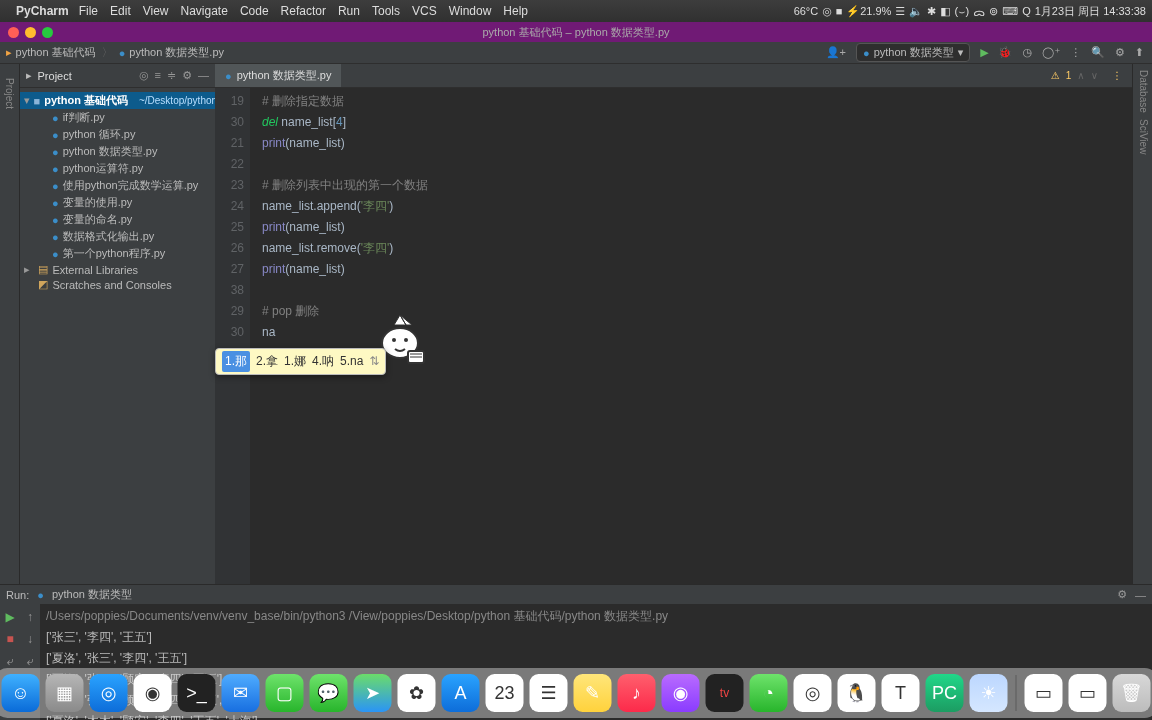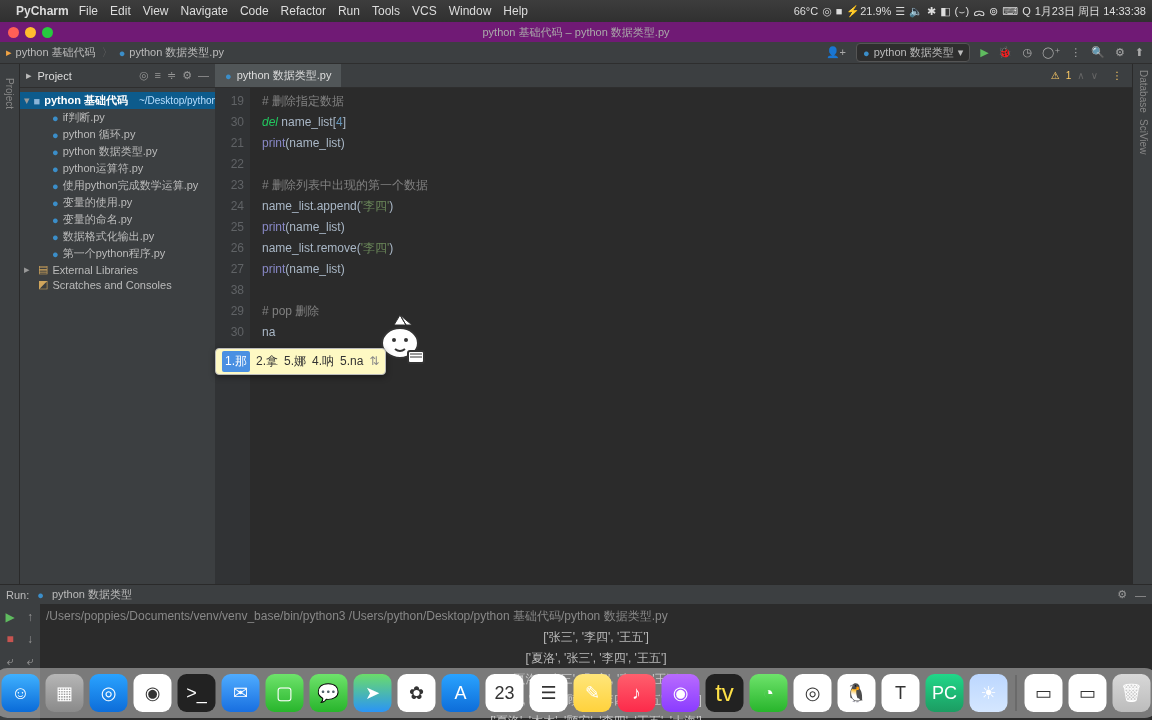--- a/index.html
+++ b/index.html
@@ -73,21 +73,21 @@
 
 
 .run-head { height: 20px; background: #3c3f41; border-top: 1px solid #2a2a2a; display: flex; align-items: center; color: #bbb; font-size: 11px; padding: 0 6px; gap: 8px; }
 .run-head .title { flex: 1; }
 .run-head .gear { color: #999; }
 .run-pane { height: 212px; background: #2b2b2b; display: flex; }
 .run-tools { width: 20px; background: #3c3f41; display: flex; flex-direction: column; align-items: center; gap: 8px; padding-top: 6px; color: #999; }
 .run-tools2 { width: 20px; background: #3c3f41; display: flex; flex-direction: column; align-items: center; gap: 8px; padding-top: 6px; color: #999; }
 .console { flex: 1; font-family: "Menlo","Consolas",monospace; font-size: 12px; line-height: 21px; color: #bbb; padding: 2px 6px; overflow: hidden; }
 .console .path { color: #888; white-space: nowrap; }
-.console .list { color: #bbb; text-align: center; }
+.console .list { color: #bbb; }
 
 
 .dock { position: absolute; bottom: 2px; left: 50%; transform: translateX(-50%); height: 50px; background: rgba(220,220,220,0.45); border-radius: 14px; display: flex; align-items: center; padding: 4px 8px; gap: 6px; }
 .dock .app { width: 38px; height: 38px; border-radius: 9px; display: flex; align-items: center; justify-content: center; font-size: 20px; color: #fff; }
 .dock .sep { width: 1px; height: 36px; background: rgba(0,0,0,0.25); margin: 0 2px; }
 
 .icon { display: inline-block; }
 
 </style>
 </head>
@@ -297,21 +297,21 @@
           <div>name_list.append(<span class="tok-str">'李四'</span>)</div>
           <div><span class="tok-builtin">print</span>(name_list)</div>
           <div>name_list.remove(<span class="tok-str">'李四'</span>)</div>
           <div><span class="tok-builtin">print</span>(name_list)</div>
           <div>&nbsp;</div>
           <div><span class="tok-comment"># pop 删除</span></div>
           <div>na</div>
           <div class="ime-popup">
             <span class="sel">1.那</span>
             <span>2.拿</span>
-            <span>5.娜</span>
+            <span>1.娜</span>
             <span>4.呐</span>
             <span>5.na</span>
             <span class="ime-ud">⇅</span>
           </div>
         </div>
     </div>
   </div>
 
   <div class="right-gutter">
     <span class="vlabel">Database</span>
@@ -333,21 +333,21 @@
     <span>⤶</span>
   </div>
   <div class="run-tools2">
     <span>↑</span>
     <span>↓</span>
     <span>⤶</span>
     <span>⎙</span>
     <span>🗑</span>
   </div>
   <div class="console" id="console">
-      <div class="path">/Users/poppies/Documents/venv/venv_base/bin/python3  /Users/python/Desktop/python 基础代码/python 数据类型.py</div>
+      <div class="path">/Users/poppies/Documents/venv/venv_base/bin/python3  /View/poppies/Desktop/python 基础代码/python 数据类型.py</div>
       <div class="list">['张三', '李四', '王五']</div>
       <div class="list">['夏洛', '张三', '李四', '王五']</div>
       <div class="list">['夏洛', '张三', '顾安', '李四', '王五']</div>
       <div class="list">['夏洛', '张三', '顾安', '李四', '王五', '大海']</div>
       <div class="list">['夏洛', '木木', '顾安', '李四', '王五', '大海']</div>
       <div></div>
     </div>
 </div>
 
 <div class="dock" id="dock">
@@ -360,21 +360,21 @@
     <div class="app" style="background: linear-gradient(rgb(110, 227, 107), rgb(40, 181, 44)); font-size: 18px; color: rgb(255, 255, 255);">▢</div>
     <div class="app" style="background: linear-gradient(rgb(110, 227, 107), rgb(40, 181, 44)); font-size: 18px; color: rgb(255, 255, 255);">💬</div>
     <div class="app" style="background: linear-gradient(rgb(107, 220, 106), rgb(42, 148, 246)); font-size: 18px; color: rgb(255, 255, 255);">➤</div>
     <div class="app" style="background: rgb(255, 255, 255); font-size: 18px; color: rgb(51, 51, 51);">✿</div>
     <div class="app" style="background: linear-gradient(rgb(42, 163, 255), rgb(13, 109, 217)); font-size: 18px; color: rgb(255, 255, 255);">A</div>
     <div class="app" style="background: rgb(255, 255, 255); font-size: 18px; color: rgb(51, 51, 51);">23</div>
     <div class="app" style="background: rgb(255, 255, 255); font-size: 18px; color: rgb(51, 51, 51);">☰</div>
     <div class="app" style="background: linear-gradient(rgb(255, 230, 122), rgb(255, 210, 60)); font-size: 18px; color: rgb(255, 255, 255);">✎</div>
     <div class="app" style="background: linear-gradient(rgb(255, 95, 109), rgb(252, 42, 74)); font-size: 18px; color: rgb(255, 255, 255);">♪</div>
     <div class="app" style="background: linear-gradient(rgb(185, 107, 255), rgb(138, 60, 255)); font-size: 18px; color: rgb(255, 255, 255);">◉</div>
-    <div class="app" style="background: rgb(34, 34, 34); font-size: 24px; color: #fde047;">tv</div>
+    <div class="app" style="background: rgb(34, 34, 34); font-size: 12px; color: #ef4444;">tv</div>
     <div class="app" style="background: linear-gradient(rgb(110, 227, 107), rgb(40, 181, 44)); font-size: 18px; color: rgb(255, 255, 255);">◔</div>
     <div class="app" style="background: rgb(255, 255, 255); font-size: 18px; color: rgb(51, 51, 51);">◎</div>
     <div class="app" style="background: rgb(255, 255, 255); font-size: 18px; color: rgb(51, 51, 51);">🐧</div>
     <div class="app" style="background: rgb(255, 255, 255); font-size: 18px; color: rgb(51, 51, 51);">T</div>
     <div class="app" style="background: linear-gradient(rgb(33, 215, 137), rgb(28, 156, 98)); font-size: 18px; color: rgb(255, 255, 255);">PC</div>
     <div class="app" style="background: linear-gradient(rgb(188, 215, 255), rgb(213, 231, 255)); font-size: 18px; color: rgb(255, 255, 255);">☀</div>
     <div class="sep"></div>
     <div class="app" style="background: rgb(255, 255, 255); font-size: 18px; color: rgb(51, 51, 51);">▭</div>
     <div class="app" style="background: rgb(255, 255, 255); font-size: 18px; color: rgb(51, 51, 51);">▭</div>
     <div class="app" style="background: linear-gradient(rgb(216, 216, 216), rgb(188, 188, 188)); font-size: 18px; color: rgb(255, 255, 255);">🗑</div>

